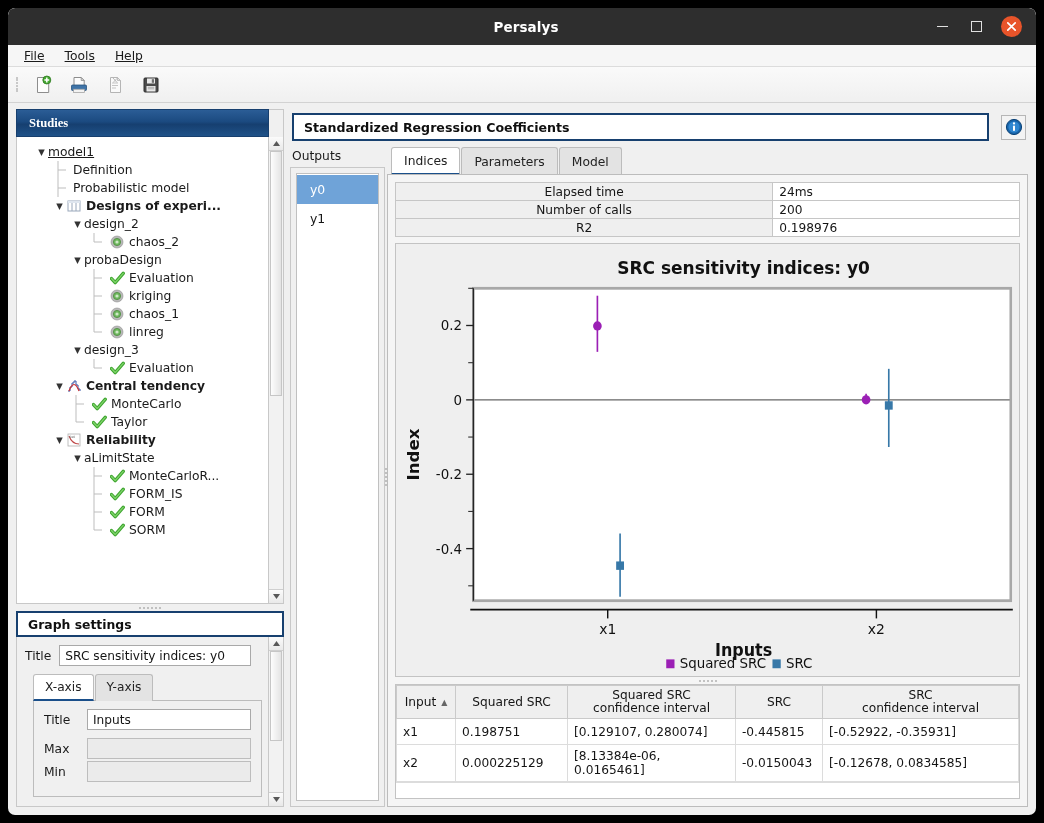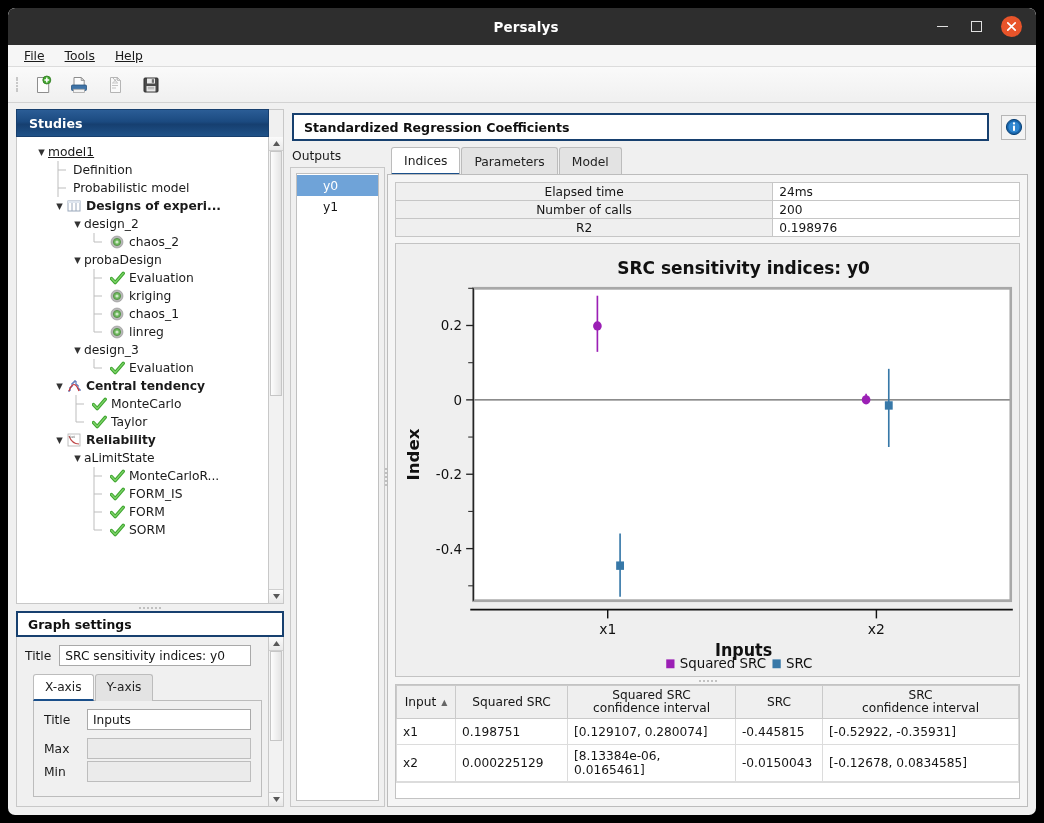--- a/index.html
+++ b/index.html
@@ -117,21 +117,21 @@
   .title-box {
     flex:1 1 auto; height:28px; border:2px solid #17406f; background:#fff;
     display:flex; align-items:center; padding-left:10px; font-weight:bold; font-size:12.6px; color:#0f0f0f;
   }
   .info-btn { width:25px;height:25px;border:1px solid #b6b6b6;background:#f3f3f3;display:flex;align-items:center;justify-content:center;}
   .content-row { flex:1 1 auto; display:flex; min-height:0; }
   .outputs-col { width:95px; flex:0 0 95px; display:flex; flex-direction:column; }
   .outputs-label { font-size:12.3px; color:#1a1a1a; padding: 2px 0 4px 2px; }
   .outputs-frame { flex:1 1 auto; background:#f0f0f0; border:1px solid #c8c8c8; padding:5px; min-height:0; }
   .outputs-list { height:100%; background:#fff; border:1px solid #c0c0c0; padding-top:1px; }
-  .olist-item { height:21px; display:flex; align-items:center; padding-left:26px; font-size:12.4px; color:#161616; }
+  .olist-item { height:29px; display:flex; align-items:center; padding-left:13px; font-size:12.4px; color:#161616; }
   .olist-item.sel { background:#6fa3d8; color:#fff; }
   .hsplit { width:7px; display:flex; flex-direction:column; align-items:center; justify-content:center; gap:2px;}
   .hsplit i { width:2px;height:2px;background:#b0b0b0;border-radius:50%; }
   .tabcol { flex:1 1 auto; display:flex; flex-direction:column; min-width:0; }
   .tabstrip { display:flex; align-items:flex-end; height:28px; padding-left:4px; }
   .tab {
     font-size:12.3px; padding:5px 12px 5px 12px; border:1px solid #bcbcbc; border-bottom:none;
     background:#e3e3e3; color:#222; border-top-left-radius:3px;border-top-right-radius:3px; margin-right:1px;
     height:28px; display:flex; align-items:center;
   }
@@ -235,21 +235,21 @@
       </svg>
     </div>
   </div>
 
   <div class="body">
 
     <div class="leftcol">
 
       <div class="studies-wrap" style="flex:1 1 auto; flex-direction:column; min-height:0;">
         <div style="display:flex; flex:0 0 auto;">
-          <div class="panel-header" style="flex:1 1 auto;">
+          <div class="panel-header" style="flex:1 1 auto;font-family:Liberation Serif, serif;">
             <span>Studies</span>
           </div>
           <div style="width:15px;flex:0 0 15px;background:#f0f0f0;border:1px solid #c8c8c8;border-bottom:none;border-left:none;"></div>
         </div>
         <div style="display:flex; flex:1 1 auto; min-height:0;">
           <div class="tree" id="tree">
               <div class="trow underline" style="padding-left: 18px;">
                 <span class="tri">▼</span>
                 <span class="lbl">model1</span>
               </div>

